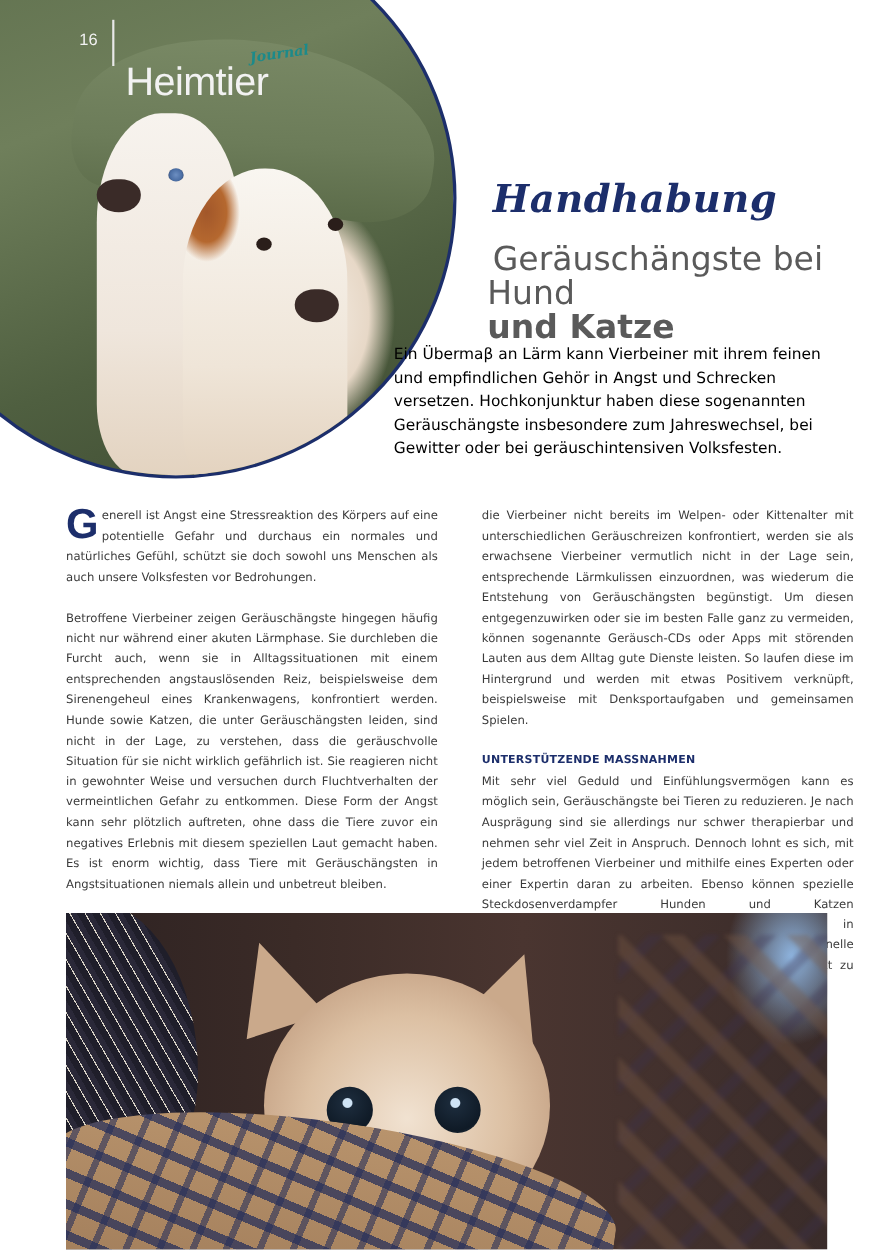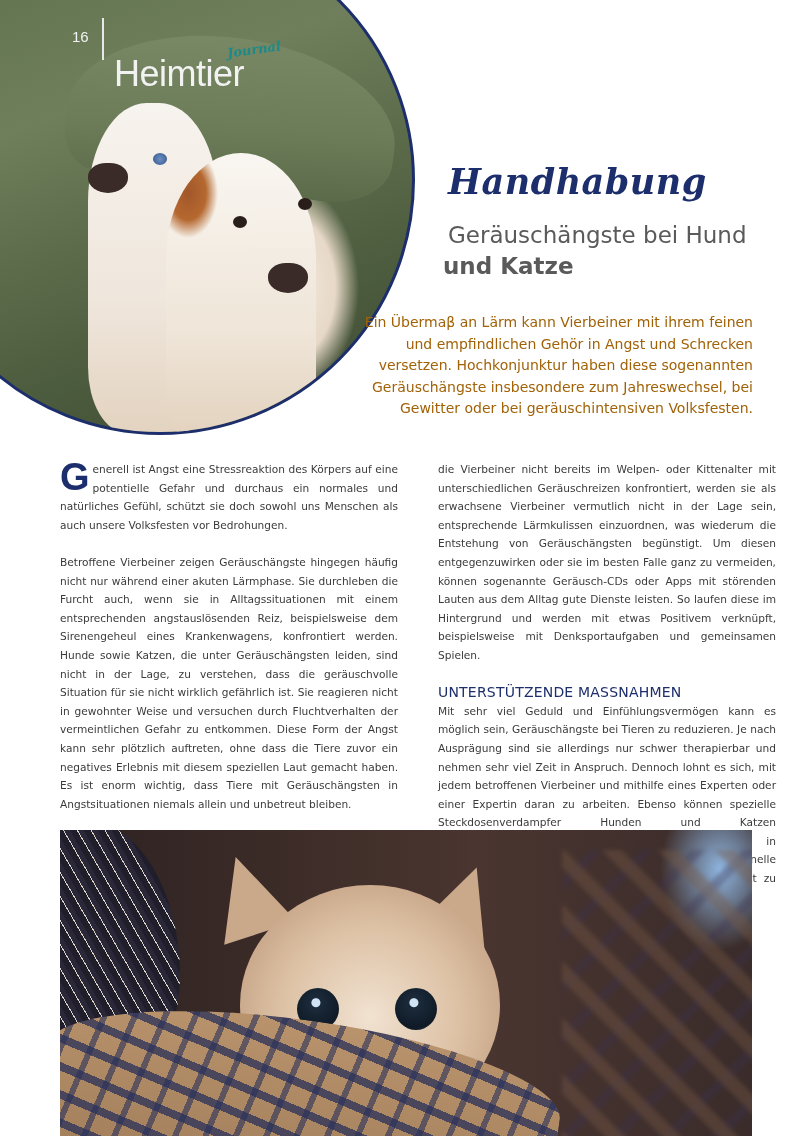--- a/index.html
+++ b/index.html
@@ -64,45 +64,44 @@
   }
 
   
   .title-script {
     position: absolute; left: 448px; top: 104px; width: 340px;
     font-family: "DejaVu Serif", serif; font-style: italic; font-weight: bold;
     font-size: 35px; line-height: 52px; color: #1c2e6b; letter-spacing: 0.5px;
   }
   .subtitle {
     position: absolute; left: 443px; top: 220px; width: 330px;
-    font-family: "DejaVu Sans", sans-serif; font-size: 23px; line-height: 31px; color: #5a5a5a;
+    font-family: "DejaVu Sans", sans-serif; font-size: 30px; line-height: 31px; color: #5a5a5a;
   }
   .subtitle .line2 { display: block; font-weight: bold; }
   .lead {
     position: absolute; left: 358px; top: 312px; width: 395px;
-    font-family: "DejaVu Sans", sans-serif; font-size: 14px; line-height: 21.5px; color: #a16207;
-    text-align: right;
+    font-family: "DejaVu Sans", sans-serif; font-size: 14px; line-height: 21.5px; color: #000000;
   }
 
   
   .col {
     position: absolute; top: 460px; width: 338px;
     font-family: "DejaVu Sans", sans-serif; font-size: 10.6px; line-height: 18.6px; color: #3a3a3a;
     text-align: justify; hyphens: auto;
   }
   .col.left { left: 60px; }
   .col.right { left: 438px; }
   .col p { margin: 0 0 18.6px 0; }
   .col p.tight { margin-bottom: 0; }
   .dropcap {
     float: left; font-size: 38px; line-height: 30px; font-weight: bold; color: #1c2e6b;
     margin: 2px 3px 0 0; font-family: "Liberation Sans", sans-serif;
   }
   .section-heading {
-    margin: 0; font-size: 14px; line-height: 18.6px; font-weight: normal; color: #1c2e6b;
+    margin: 0; font-size: 10px; line-height: 18.6px; font-weight: bold; color: #1c2e6b;
     letter-spacing: 0.2px; text-align: left;
   }
 
   
   .kitten-photo {
     position: absolute; left: 60px; top: 830px; width: 692px; height: 306px; overflow: hidden;
     background:
       radial-gradient(ellipse 60px 80px at 660px 40px, #8fb5e0 0%, rgba(143,181,224,0) 100%),
       linear-gradient(90deg, #2d2222 0%, #3b2b27 30%, #4a3530 60%, #3a2c2a 100%);
   }

